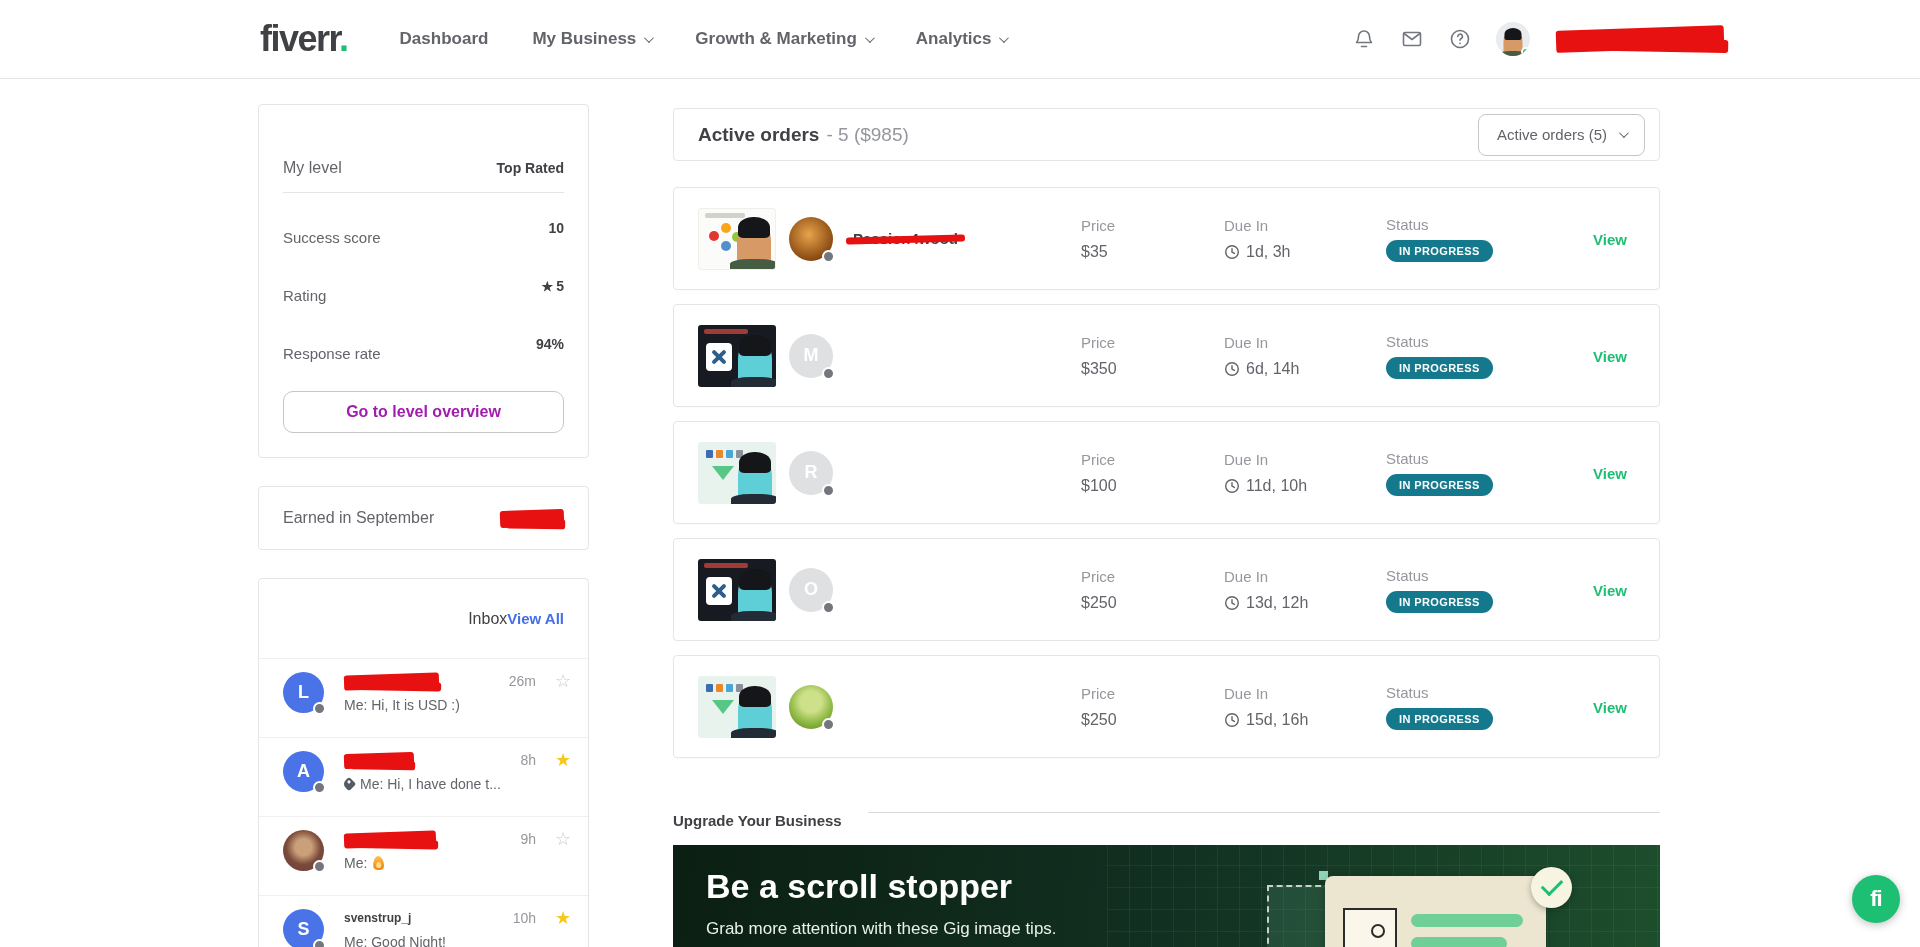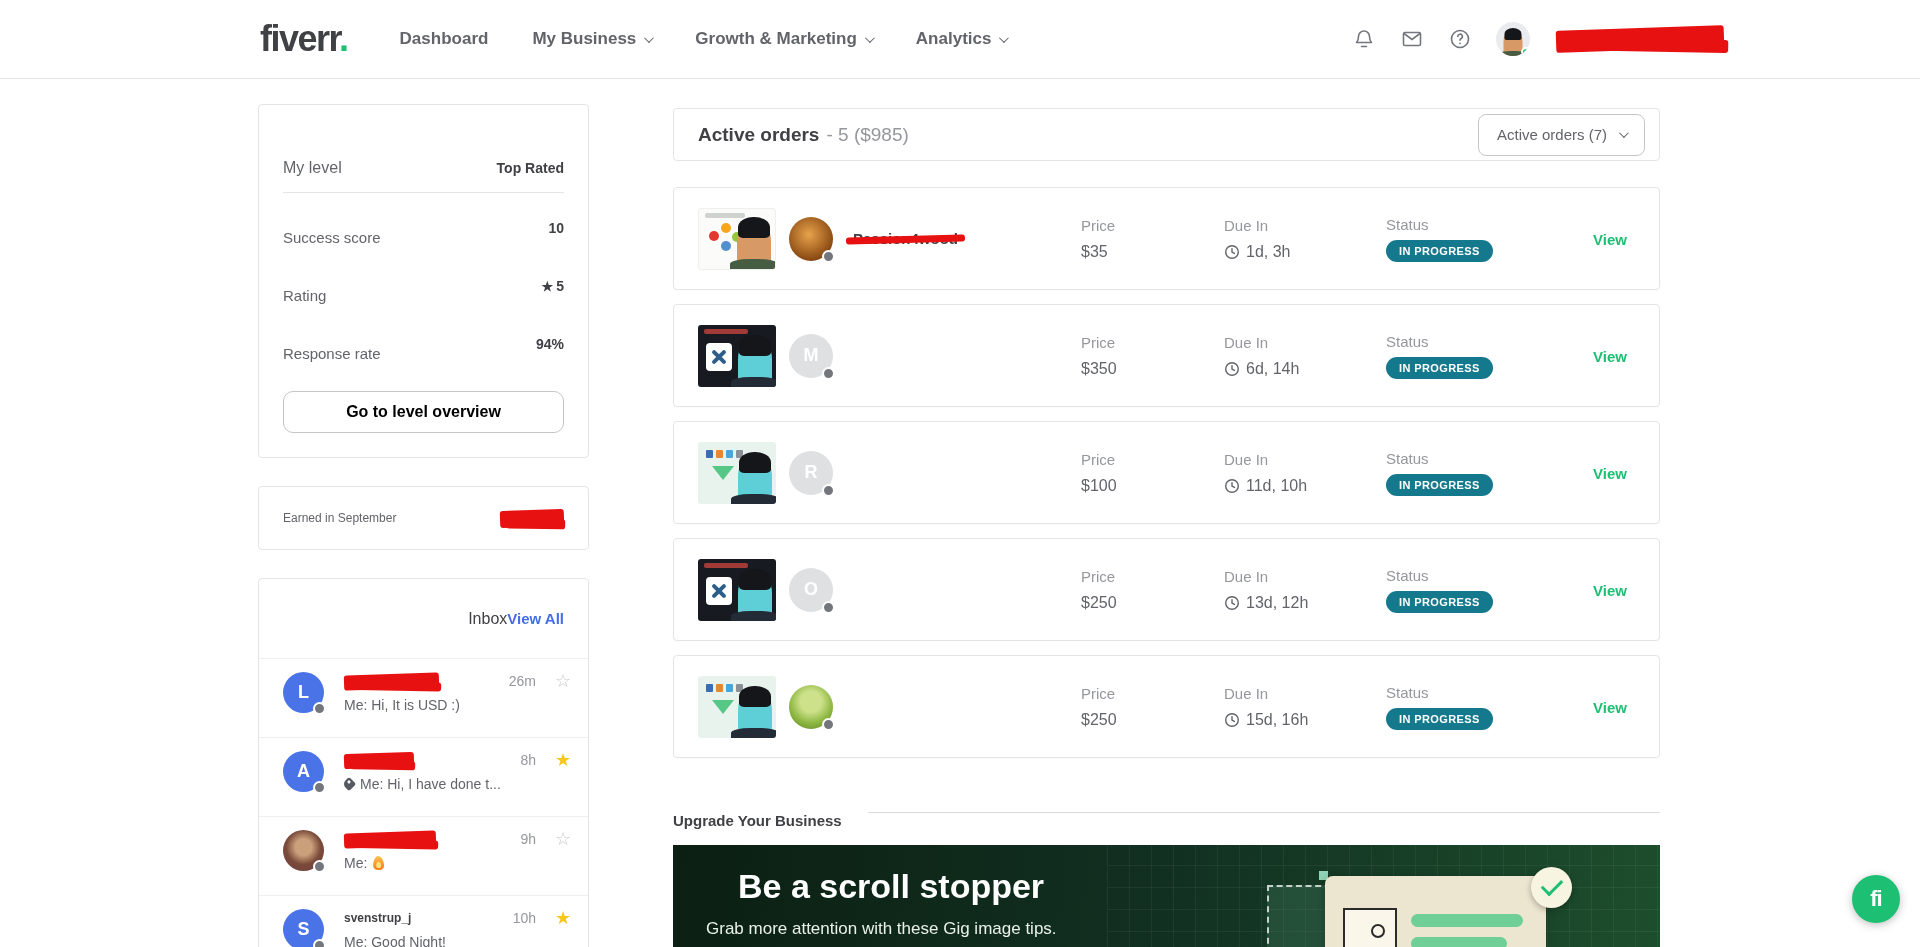--- a/index.html
+++ b/index.html
@@ -48,25 +48,25 @@
   .username { font-size:17px; font-weight:700; margin-left:22px; }
   .level-row { display:flex; justify-content:space-between; align-items:center; margin-top:26px; }
   .level-label { font-size:16px; color:#62646a; }
   .level-value { font-size:14px; font-weight:700; }
   .divider { border:none; border-top:1px solid #e4e5e7; margin:15px 0 6px; }
   .stat-row { display:flex; justify-content:space-between; align-items:center; padding:11px 0; }
   .stat-label { font-size:15px; color:#62646a;margin-top:19px; }
   .stat-value { font-size:14px; font-weight:700; }
   .star-glyph::before { content:"★"; font-size:13px; margin-right:3px; }
   .level-btn { margin-top:18px; width:100%; height:42px; background:#fff; border:1px solid #c5c6c9;
-    border-radius:10px; font-family:inherit; font-size:16px; font-weight:700; color:#000000; cursor:pointer; }
+    border-radius:10px; font-family:inherit; font-size:16px; font-weight:700; color:#a21caf; cursor:pointer; }
 
   .earned-card { margin-top:28px; height:64px; display:flex; align-items:center;
     justify-content:space-between; padding:0 24px; }
-  .earned-label { font-size:12px; color:#62646a; }
+  .earned-label { font-size:16px; color:#62646a; }
   .earned-scribble { width:64px; height:17px; }
 
   .inbox-card { margin-top:28px; height:430px; overflow:hidden; }
   .inbox-head { height:79px; display:flex; align-items:center; justify-content:flex-end; padding:0 24px; }
   .inbox-title { font-size:16px; color:#404145; }
   .view-all { font-size:15px; font-weight:700; color:#446ee7; cursor:pointer; text-decoration:none; }
   .inbox-item { height:79px; border-top:1px solid #efeff0; padding:13px 16px 0 24px; display:flex; cursor:pointer; }
   .ib-avatar { width:41px; height:41px; border-radius:50%; position:relative; flex:none;
     display:flex; align-items:center; justify-content:center; color:#fff; font-size:18px; font-weight:700; }
   .ib-blue { background:#4a73e8; }
@@ -154,21 +154,21 @@
   .upgrade { margin-top:54px; }
   .upg-titlerow { display:flex; gap:26px; }
   .upg-title { font-size:15px; font-weight:700; white-space:nowrap; }
   .upg-line { flex:1; height:1px; background:#dadbdd; }
   .banner { margin-top:16px; position:relative; height:109px; overflow:hidden; cursor:pointer;
     background:linear-gradient(97deg,#0b1f12 0%, #123122 52%, #1d4e2c 100%); }
   .grid-overlay { position:absolute; right:0; top:0; width:56%; height:100%; opacity:.6;
     background-image:
       repeating-linear-gradient(0deg, rgba(255,255,255,.09) 0 1px, transparent 1px 22px),
       repeating-linear-gradient(90deg, rgba(255,255,255,.09) 0 1px, transparent 1px 22px); }
-  .banner-headline { position:absolute; left:33px; top:22px; font-size:34px; font-weight:700; color:#fff;margin-left:32px; }
+  .banner-headline { position:absolute; left:33px; top:22px; font-size:34px; font-weight:700; color:#fff; }
   .banner-sub { position:absolute; left:33px; top:74px; font-size:17px; color:#e9f1e9; }
   .dashed-box { position:absolute; left:594px; top:40px; width:112px; height:80px;
     border:2px dashed rgba(255,255,255,.75); background:rgba(120,200,160,.16); }
   .handle-sq { position:absolute; left:646px; top:26px; width:9px; height:9px; background:#8fd4b8; }
   .beige-card { position:absolute; left:652px; top:31px; width:221px; height:120px;
     background:#ece5cf; border-radius:8px; box-shadow:0 2px 8px rgba(0,0,0,.25); }
   .frame-ic { position:absolute; left:18px; top:32px; width:54px; height:80px; background:#faf6ea;
     border:2px solid #2b2b2b; }
   .frame-ic .circ { position:absolute; left:26px; top:14px; width:14px; height:14px;
     border:2px solid #2b2b2b; border-radius:50%; }
@@ -335,21 +335,21 @@
     </section>
   </aside>
 
   <main class="main">
 
     <section class="card orders-head">
       <div>
         <span class="orders-title">Active orders</span><span class="orders-summary">- 5 ($985)</span>
       </div>
       <button class="filter-btn">
-        <span>Active orders (7)</span>
+        <span>Active orders (5)</span>
         <span class="chev"></span>
       </button>
     </section>
 
     <section class="card order-row first">
       <div class="thumb t-joomla">
         <span class="jbar"></span>
           <span class="jdot jd1"></span>
           <span class="jdot jd2"></span>
           <span class="jdot jd3"></span>

